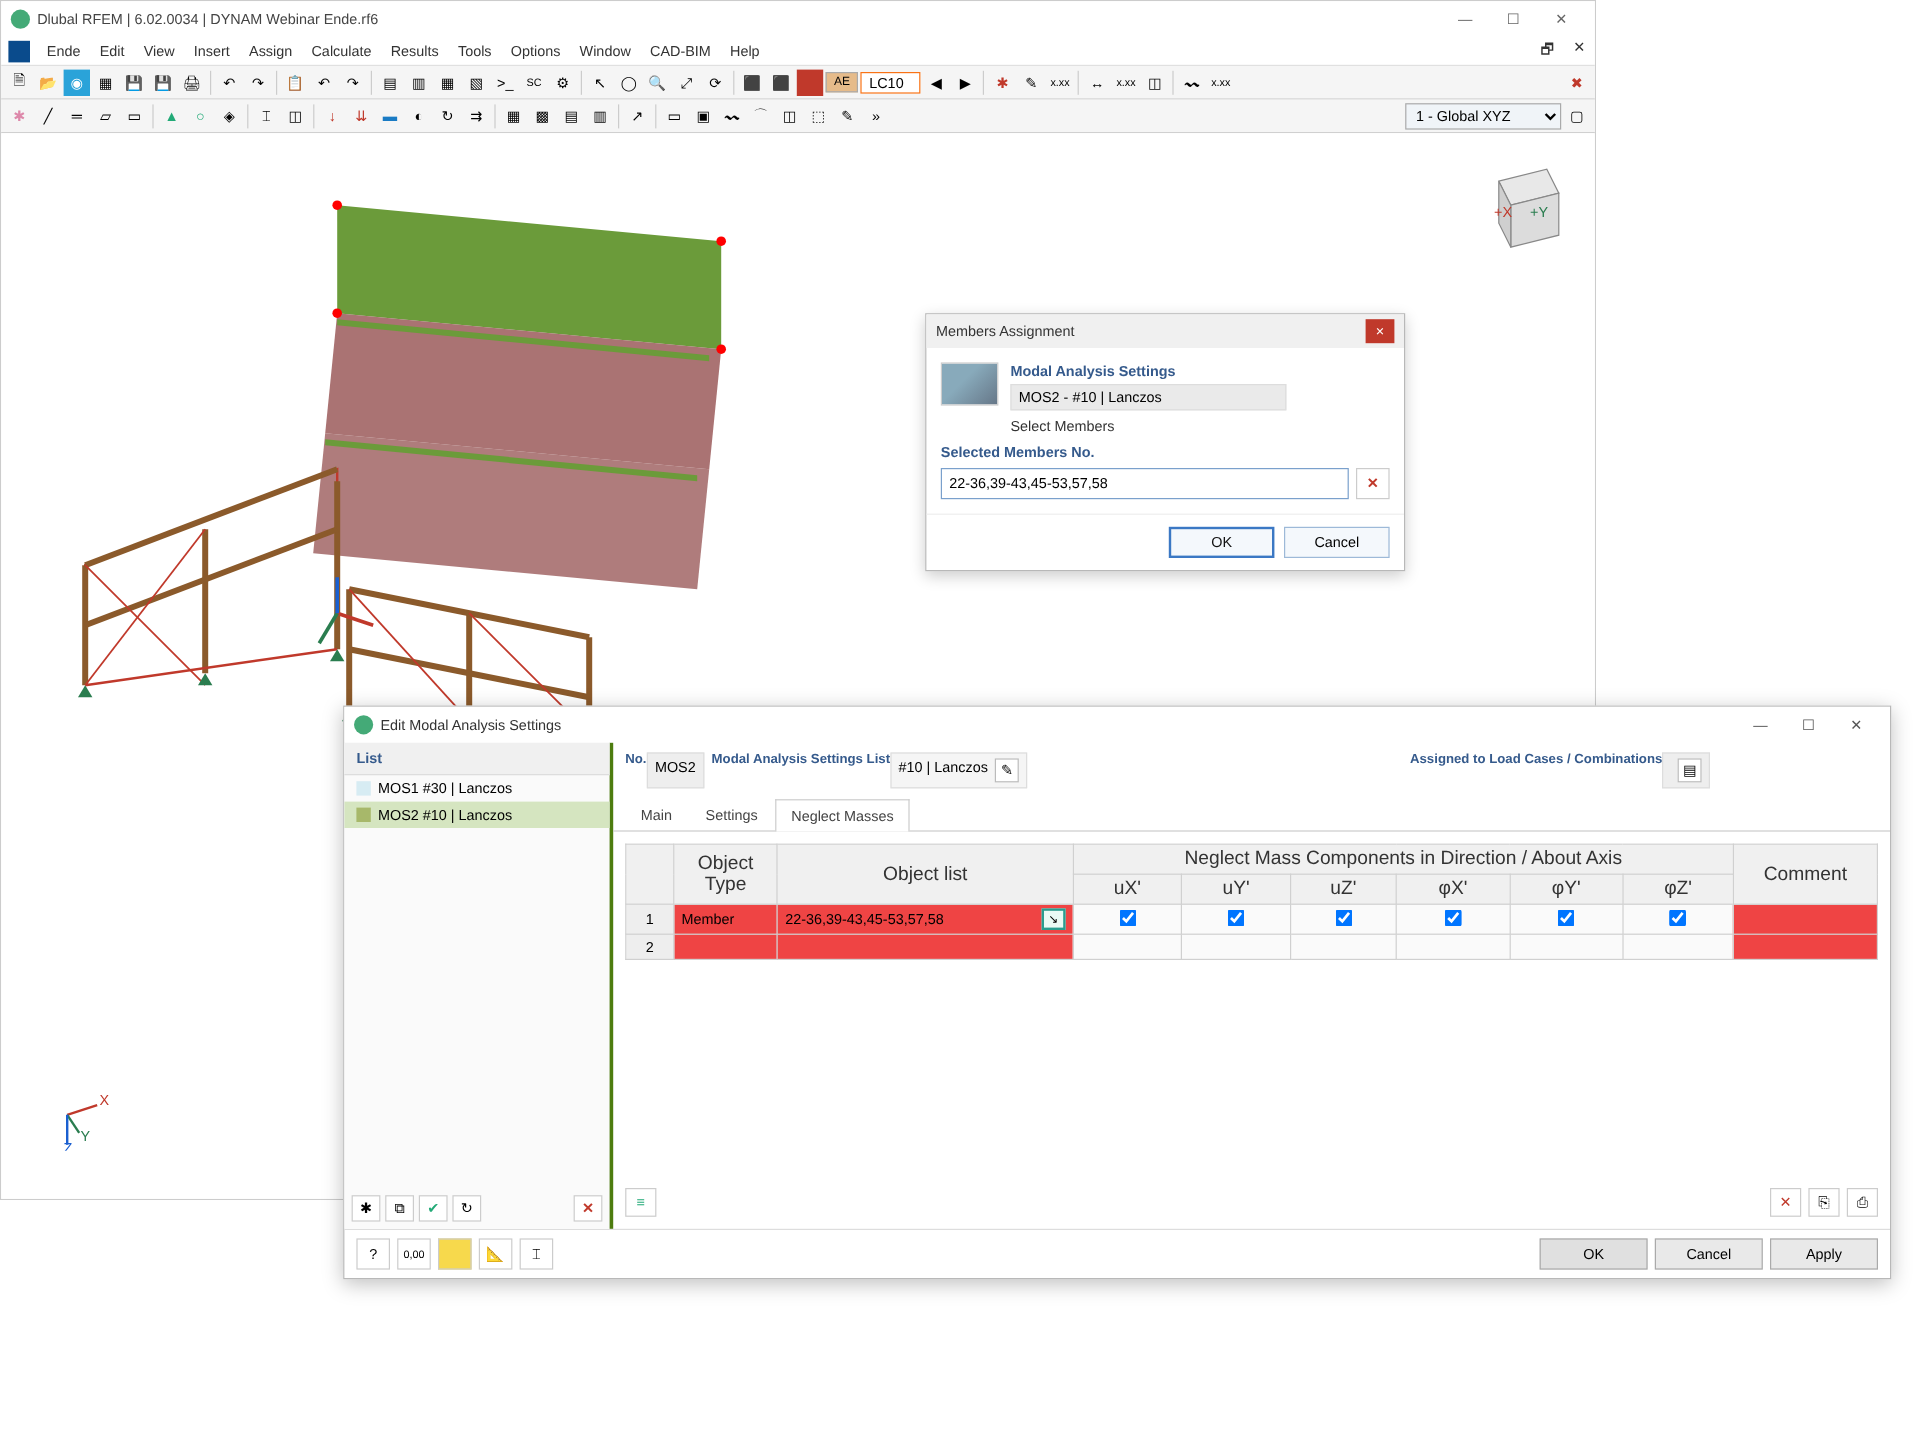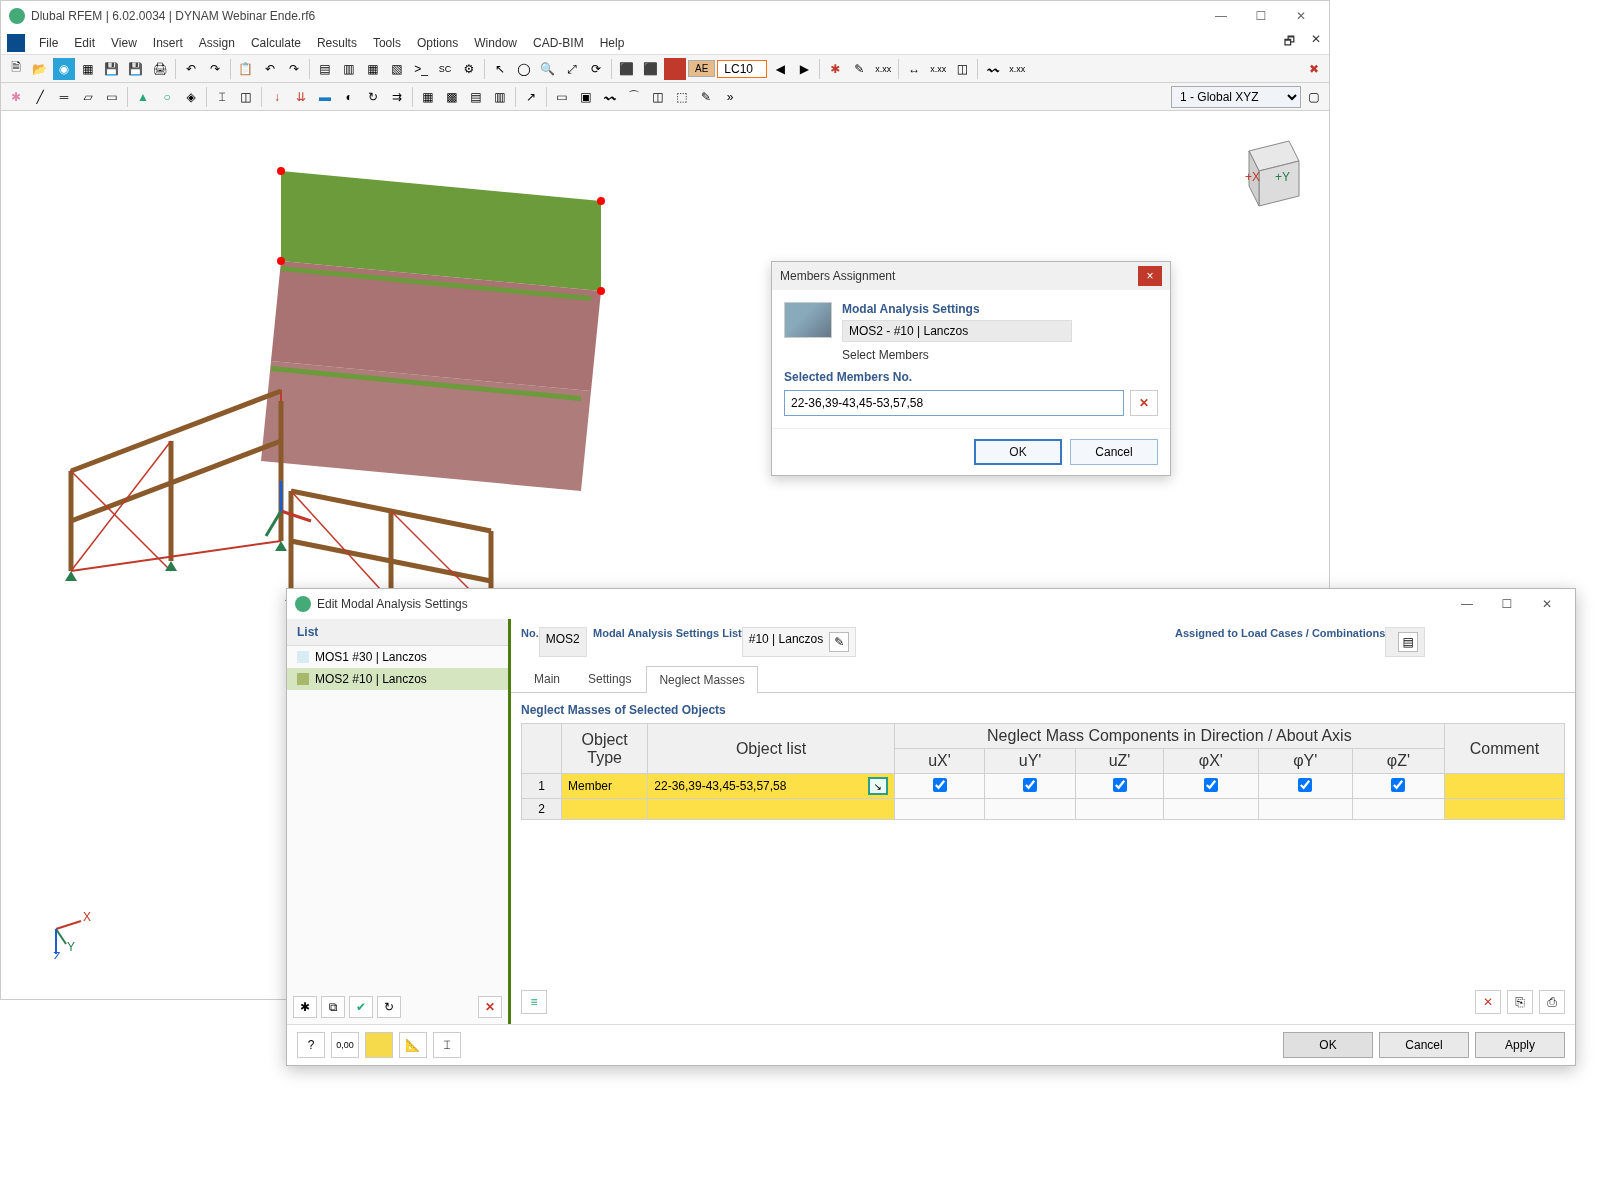--- a/index.html
+++ b/index.html
@@ -76,21 +76,21 @@
 
 .modal-settings .tabs { display:flex; border-bottom:1px solid #ccc; padding:0 10px; gap:2px; }
 .modal-settings .tabs .tab { padding:6px 12px; border:1px solid transparent; border-bottom:none; color:#444; }
 .modal-settings .tabs .tab.active { background:#fff; border-color:#ccc; position:relative; top:1px; }
 
 .modal-settings .tabbody { flex:1; padding:10px; display:flex; flex-direction:column; }
 .modal-settings .section-title { color:#355a8c; font-weight:600; margin-bottom:6px; }
 .modal-settings table.grid { width:100%; border-collapse:collapse; }
 .modal-settings table.grid th, .modal-settings table.grid td { border:1px solid #d0d0d0; padding:3px 6px; text-align:center; font-weight:normal; background:#fafafa; }
 .modal-settings table.grid th { background:#f0f0f0; color:#333; font-size:16px; }
-.modal-settings table.grid td.lft { text-align:left; background:#fde047; }
+.modal-settings table.grid td.lft { text-align:left; background:#ef4444; }
 .modal-settings table.grid td.rownum { background:#eee; width:40px; }
 .modal-settings .objlist-cell { display:flex; align-items:center; gap:4px; }
 .modal-settings .objlist-cell span { flex:1; text-align:left; }
 .modal-settings .objlist-cell .pick { width:20px; height:18px; border:2px solid #2a9d8f; display:flex; align-items:center; justify-content:center; font-size:10px; background:#eafaf5; }
 .modal-settings input[type=checkbox] { width:14px; height:14px; }
 .modal-settings .tab-footer { margin-top:auto; display:flex; gap:6px; padding-top:8px; }
 .modal-settings .tab-footer .b { width:26px; height:24px; border:1px solid #ccc; background:#fff; display:flex; align-items:center; justify-content:center; }
 .modal-settings .tab-footer .spacer { flex:1; }
 
 .modal-settings .footer { height:40px; display:flex; align-items:center; padding:0 10px; gap:6px; }
@@ -109,21 +109,21 @@
   <div class="titlebar">
     <div class="app-icon"></div>
     <div class="title">Dlubal RFEM | 6.02.0034 | DYNAM Webinar Ende.rf6</div>
     <div class="winbtn">—</div>
     <div class="winbtn">☐</div>
     <div class="winbtn close">✕</div>
   </div>
 
   <div class="menubar">
     <div class="logo"></div>
-    <div class="mitem">File</div>
+    <div class="mitem">Ende</div>
     <div class="mitem">Edit</div>
     <div class="mitem">View</div>
     <div class="mitem">Insert</div>
     <div class="mitem">Assign</div>
     <div class="mitem">Calculate</div>
     <div class="mitem">Results</div>
     <div class="mitem">Tools</div>
     <div class="mitem">Options</div>
     <div class="mitem">Window</div>
     <div class="mitem">CAD-BIM</div>
@@ -376,21 +376,20 @@
         </div>
       </div>
 
       <div class="tabs">
         <div class="tab">Main</div>
         <div class="tab">Settings</div>
         <div class="tab active">Neglect Masses</div>
       </div>
 
       <div class="tabbody">
-        <div class="section-title">Neglect Masses of Selected Objects</div>
         <table class="grid">
           <thead>
             <tr>
               <th rowspan="2"></th>
               <th rowspan="2">Object<br>Type</th>
               <th rowspan="2">Object list</th>
               <th colspan="6">Neglect Mass Components in Direction / About Axis</th>
               <th rowspan="2">Comment</th>
             </tr>
             <tr>

